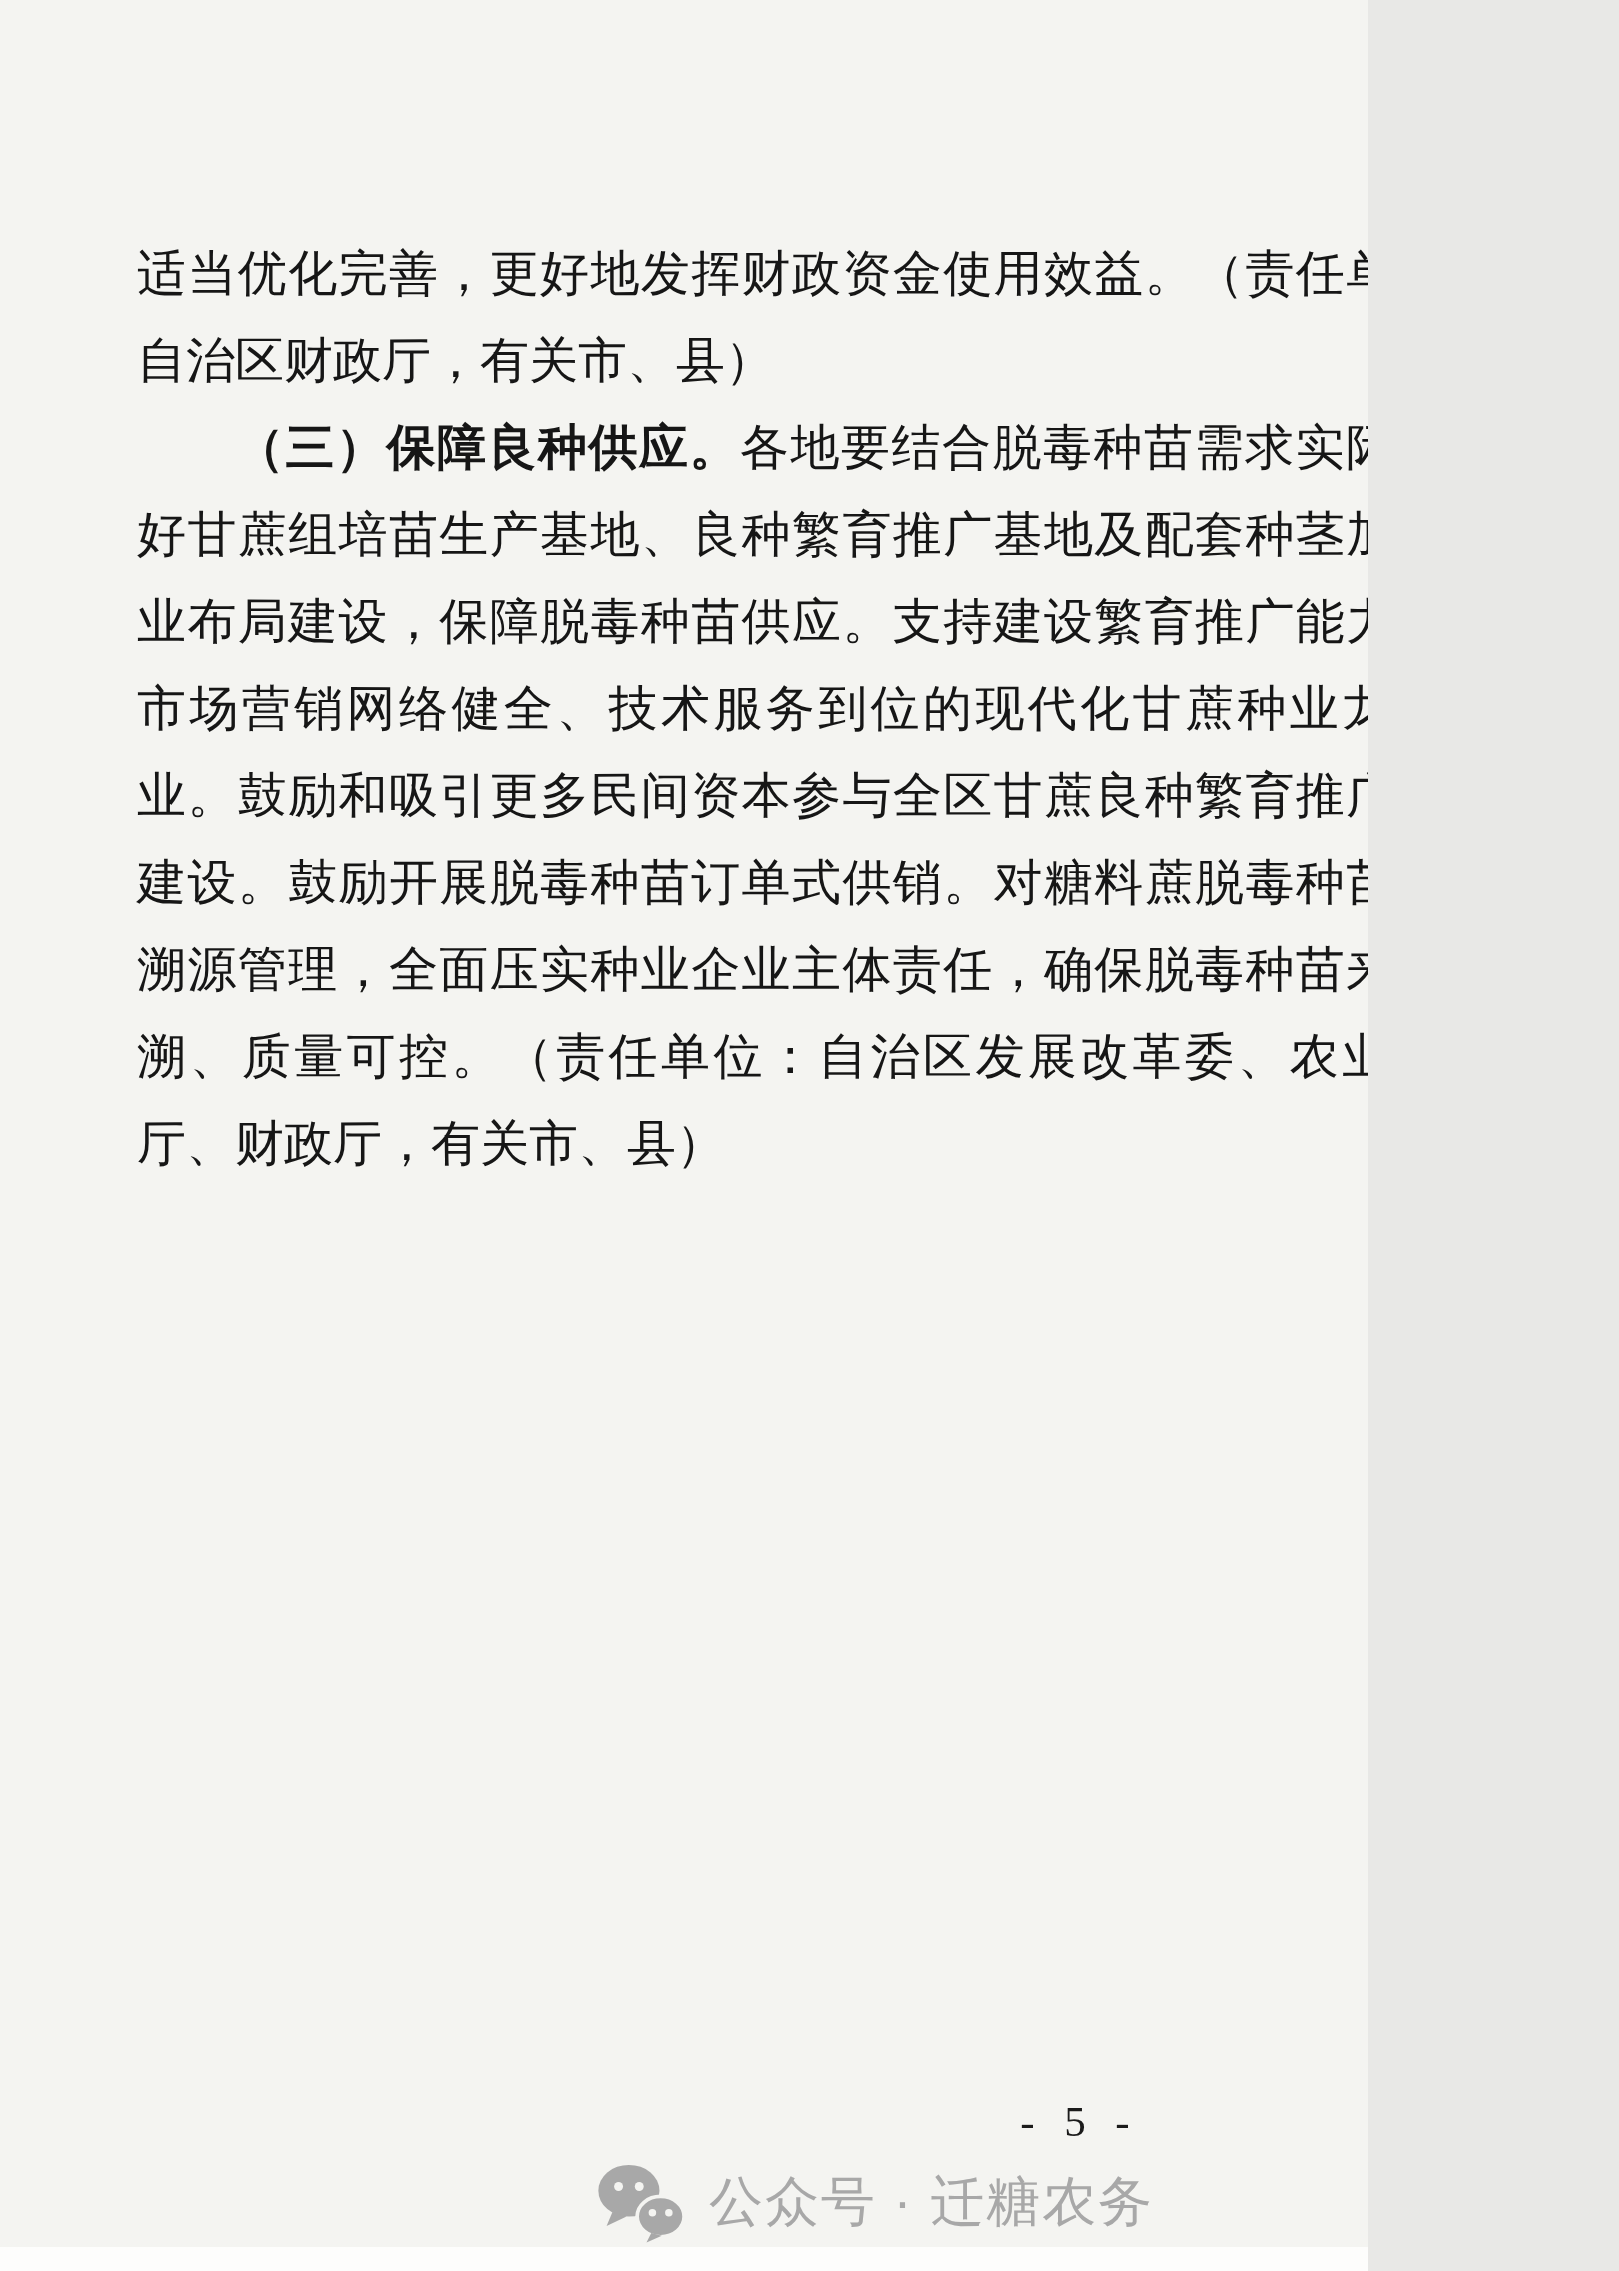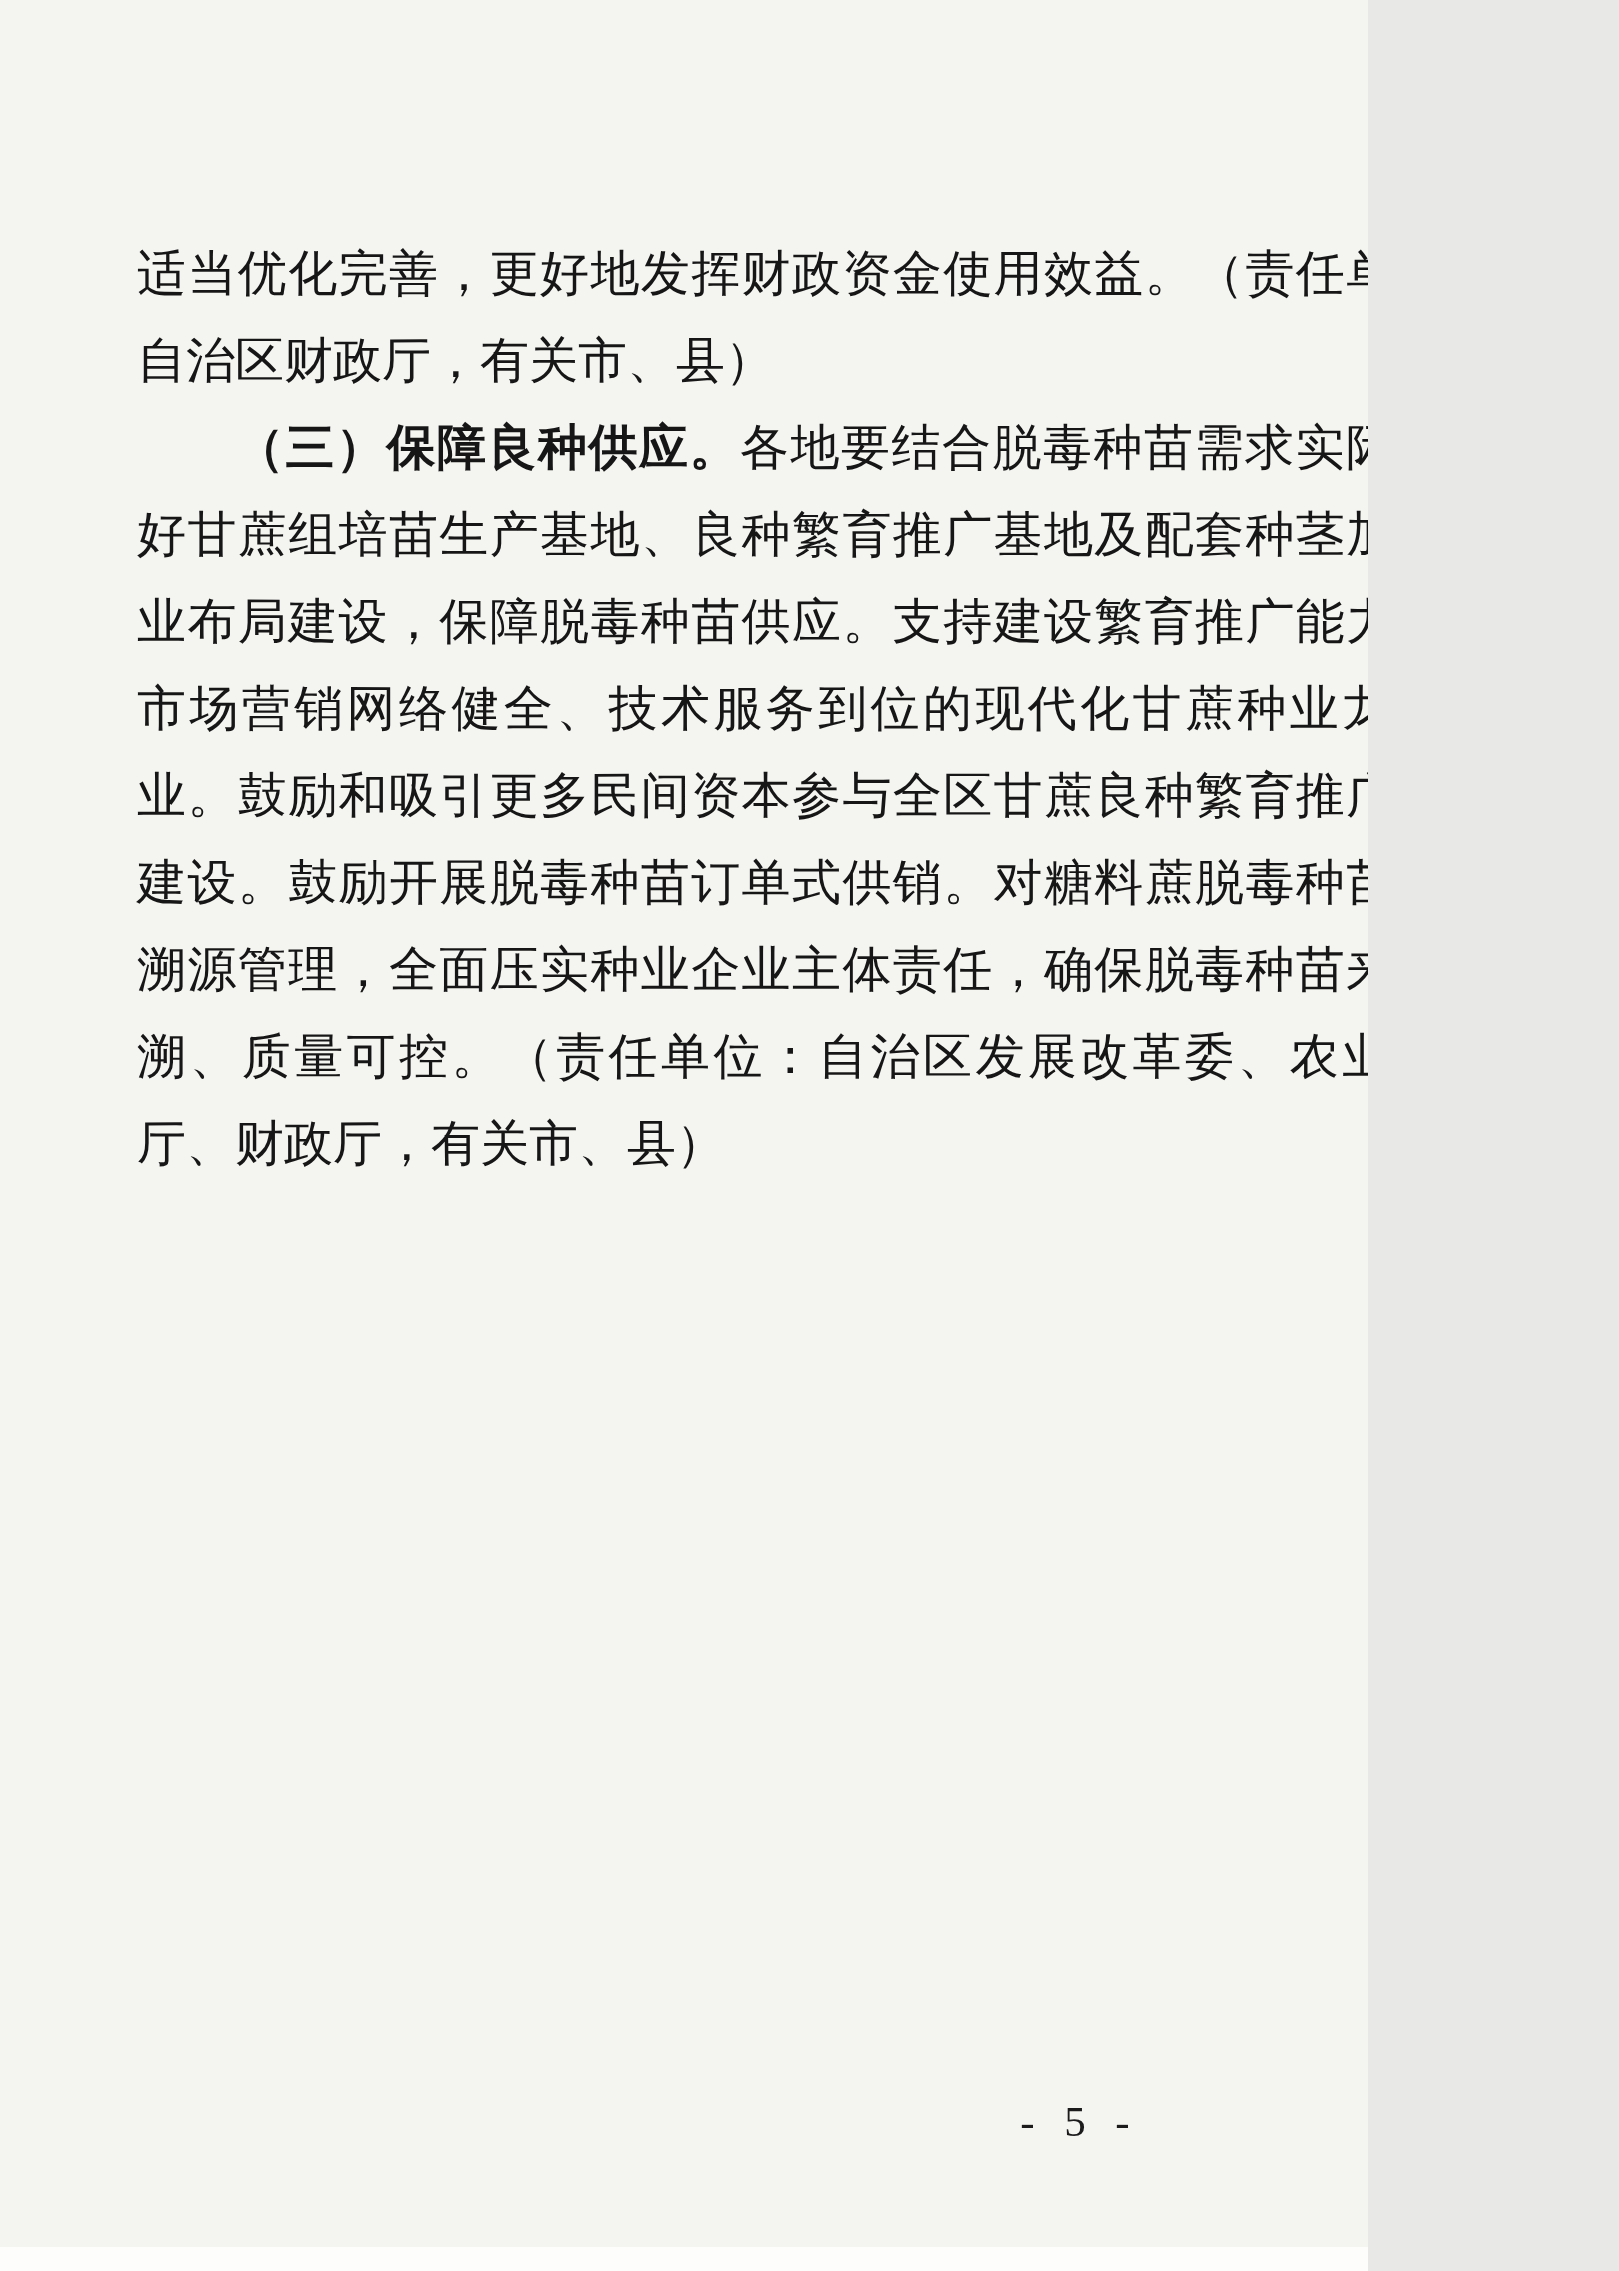--- a/index.html
+++ b/index.html
@@ -77,17 +77,30 @@
 
 <div class="page">
 
   <div class="text-block">
       <p class=""><span>适当优化完善，更好地发挥财政资金使用效益。（责任单位：自治区财政厅，有关市、县）</span></p>
       <p class="indent"><span class="run-bold">（三）保障良种供应。</span><span>各地要结合脱毒种苗需求实际，抓好甘蔗组培苗生产基地、良种繁育推广基地及配套种茎加工企业布局建设，保障脱毒种苗供应。支持建设繁育推广能力强、市场营销网络健全、技术服务到位的现代化甘蔗种业龙头企业。鼓励和吸引更多民间资本参与全区甘蔗良种繁育推广体系建设。鼓励开展脱毒种苗订单式供销。对糖料蔗脱毒种苗进行溯源管理，全面压实种业企业主体责任，确保脱毒种苗来源可溯、质量可控。（责任单位：自治区发展改革委、农业农村厅、财政厅，有关市、县）</span></p>
     </div>
 
   <div class="page-number">- 5 -</div>
 
+  <div class="watermark">
+    <svg class="wicon" viewBox="0 0 40 34" aria-hidden="true">
+      <ellipse cx="14" cy="12" rx="13" ry="11" fill="#a8a8a8"></ellipse>
+      <path d="M7 21 L4.5 27 L13 23 Z" fill="#a8a8a8"></path>
+      <circle cx="9.6" cy="10.2" r="1.9" fill="#f4f4f1"></circle>
+      <circle cx="18.4" cy="10.2" r="1.9" fill="#f4f4f1"></circle>
+      <ellipse cx="27.5" cy="23" rx="10" ry="8.6" fill="#a8a8a8" stroke="#f4f4f1" stroke-width="1.6"></ellipse>
+      <path d="M23.5 30 L21.5 34 L28 31.2 Z" fill="#a8a8a8"></path>
+      <circle cx="24" cy="21.4" r="1.6" fill="#f4f4f1"></circle>
+      <circle cx="31" cy="21.4" r="1.6" fill="#f4f4f1"></circle>
+    </svg>
+    <span>公众号 · 迁糖农务</span>
+  </div>
 
   <div class="bottom-strip"></div>
 
 </div>
 
 
 </body></html>

